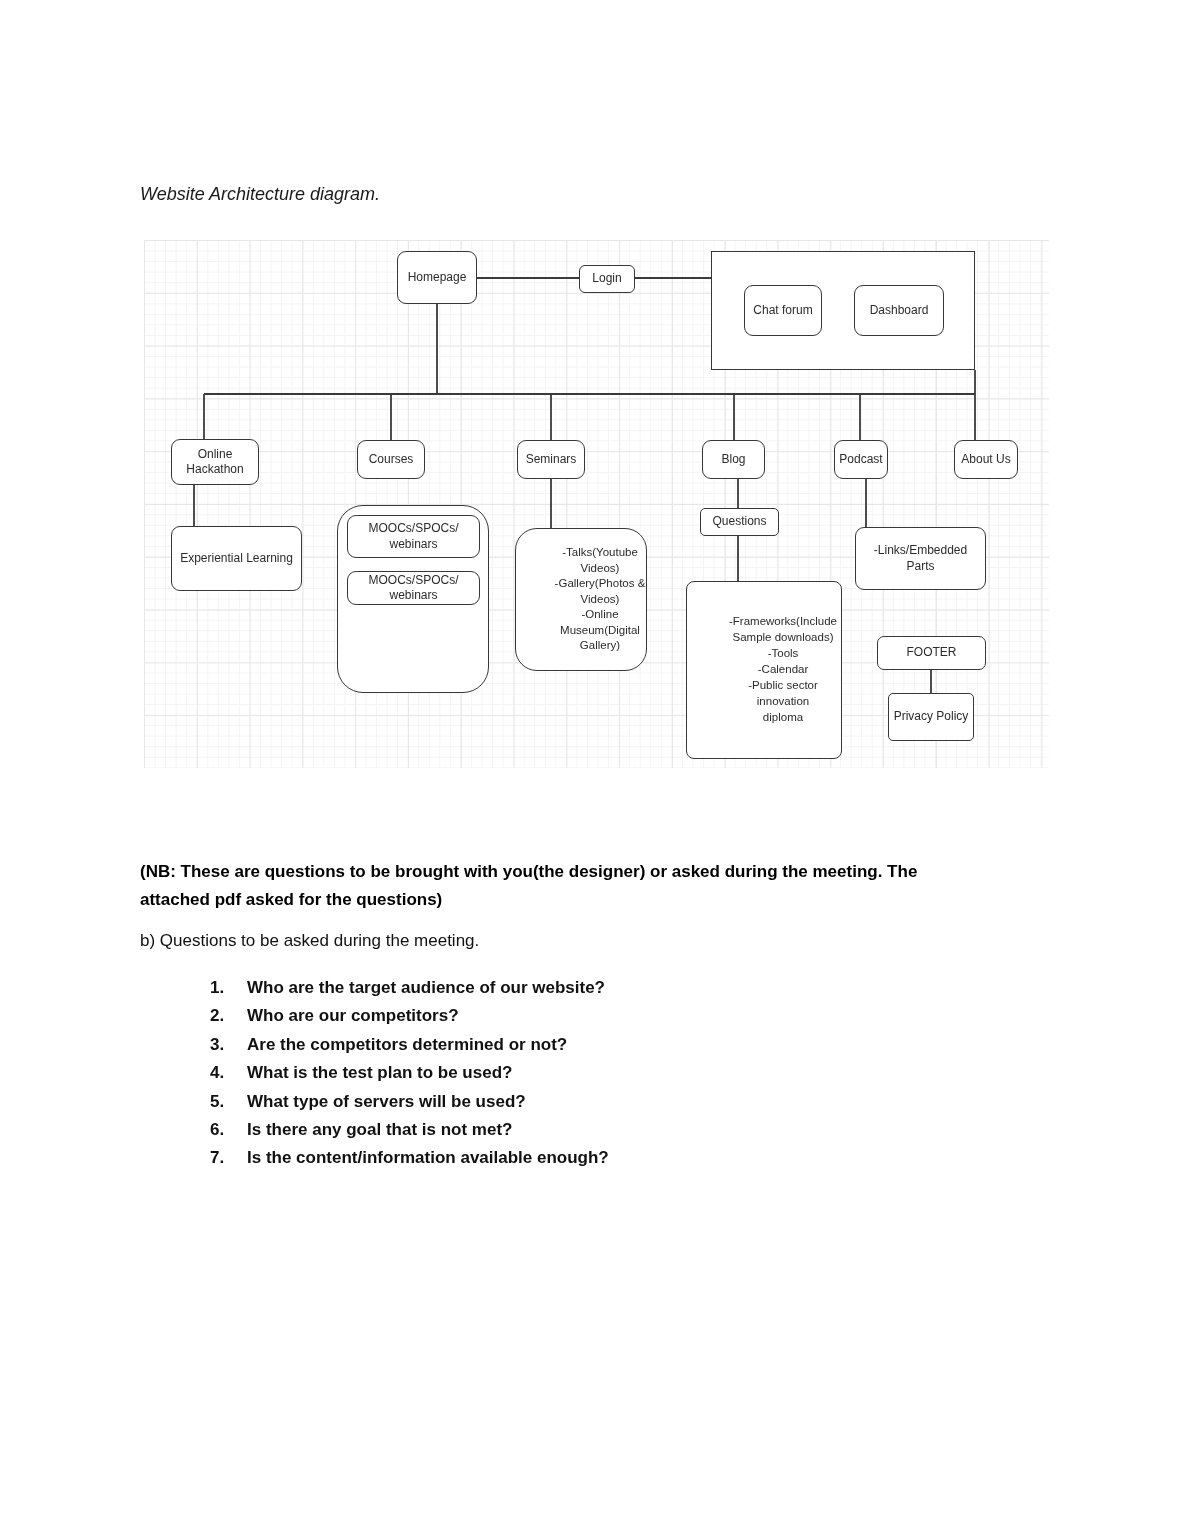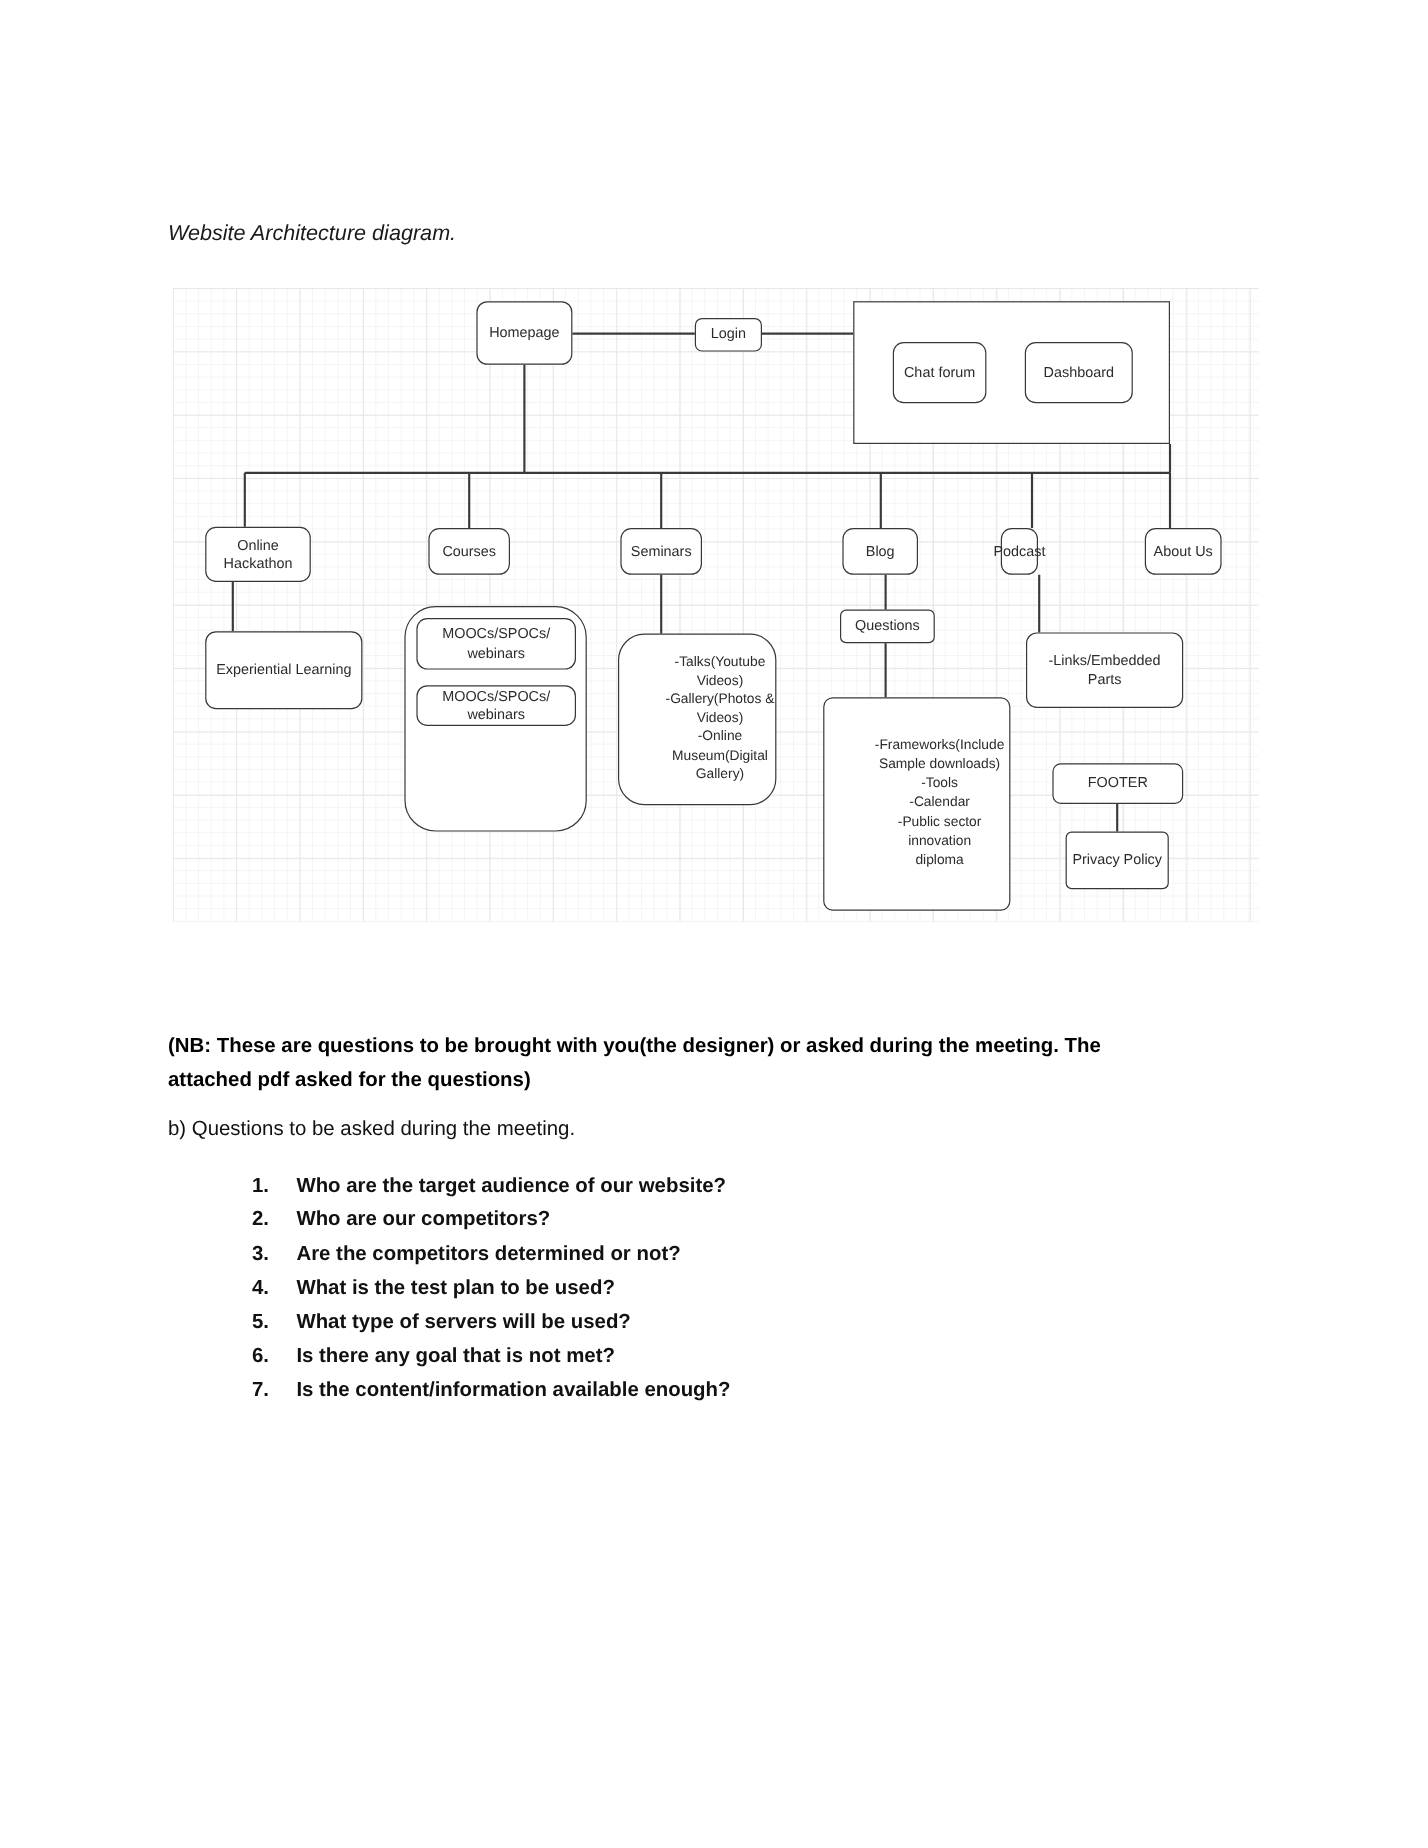--- a/index.html
+++ b/index.html
@@ -150,21 +150,21 @@
   </div>
 
   <div class="node" style="left:373px; top:200px; width:68px; height:39px;">
     <span>Seminars</span>
   </div>
 
   <div class="node" style="left:558px; top:200px; width:63px; height:39px;">
     <span>Blog</span>
   </div>
 
-  <div class="node" style="left:690px; top:200px; width:31px; height:39px;">
+  <div class="node" style="left:690px; top:200px; width:54px; height:39px;">
     <span>Podcast</span>
   </div>
 
   <div class="node" style="left:810px; top:200px; width:64px; height:39px;">
     <span>About Us</span>
   </div>
 
   <div class="node" style="left:27px; top:286px; width:131px; height:65px;">
     <span>Experiential Learning</span>
   </div>

